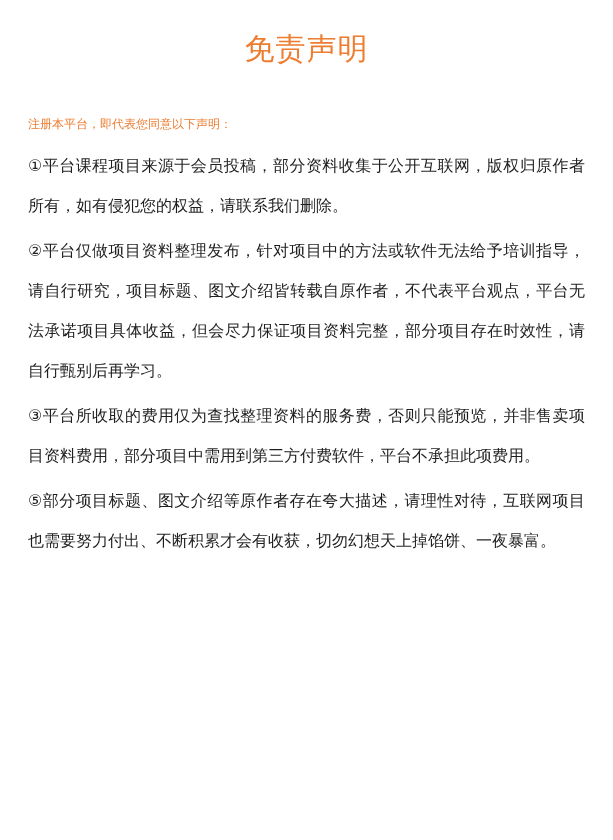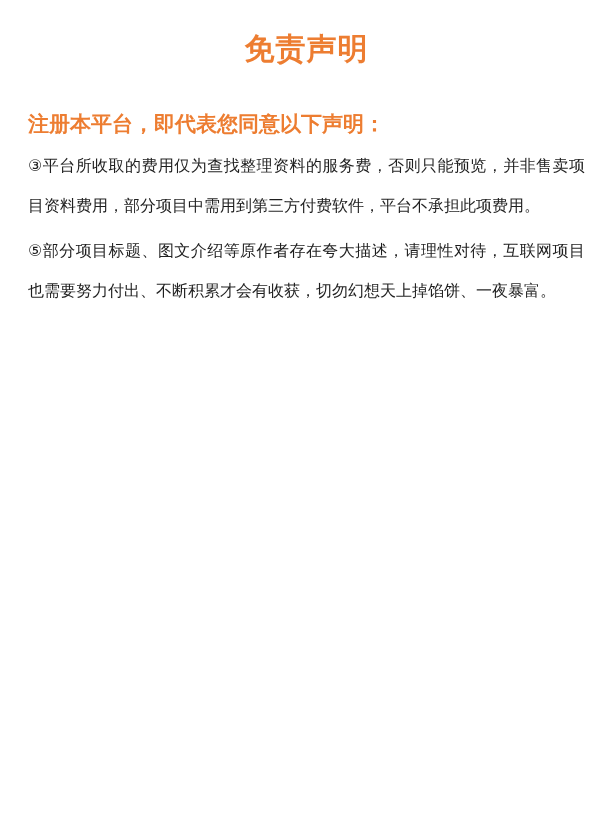--- a/index.html
+++ b/index.html
@@ -17,30 +17,30 @@
     width: 613px;
     height: 840px;
     box-sizing: border-box;
     padding: 0 28px;
     background: var(--background, #ffffff);
   }
   .title {
     margin: 31px 0 0 0;
     font-size: 30px;
     line-height: 36px;
-    font-weight: bold;
+    font-weight: normal;
     text-align: center;
     letter-spacing: 1px;
     color: var(--accent-orange, #ED7D31);
   }
   .intro {
     margin: 45px 0 0 0;
-    font-size: 21px;
+    font-size: 12px;
     line-height: 24px;
-    font-weight: bold;
+    font-weight: normal;
     color: var(--accent-orange, #ED7D31);
   }
   .paragraphs {
     margin-top: 10px;
   }
   .para {
     margin: 0 0 5px 0;
     font-size: 16px;
     line-height: 40px;
     font-weight: 400;
@@ -51,16 +51,18 @@
 </style>
 </head>
 <body>
 
 <div class="page">
   <h1 class="title">免责声明</h1>
 
   <p class="intro">注册本平台，即代表您同意以下声明：</p>
 
   <div class="paragraphs">
+    <p class="para">①平台课程项目来源于会员投稿，部分资料收集于公开互联网，版权归原作者所有，如有侵犯您的权益，请联系我们删除。</p>
+    <p class="para">②平台仅做项目资料整理发布，针对项目中的方法或软件无法给予培训指导，请自行研究，项目标题、图文介绍皆转载自原作者，不代表平台观点，平台无法承诺项目具体收益，但会尽力保证项目资料完整，部分项目存在时效性，请自行甄别后再学习。</p>
     <p class="para">③平台所收取的费用仅为查找整理资料的服务费，否则只能预览，并非售卖项目资料费用，部分项目中需用到第三方付费软件，平台不承担此项费用。</p>
     <p class="para">⑤部分项目标题、图文介绍等原作者存在夸大描述，请理性对待，互联网项目也需要努力付出、不断积累才会有收获，切勿幻想天上掉馅饼、一夜暴富。</p>
   </div>
 </div>
 
 </body></html>

